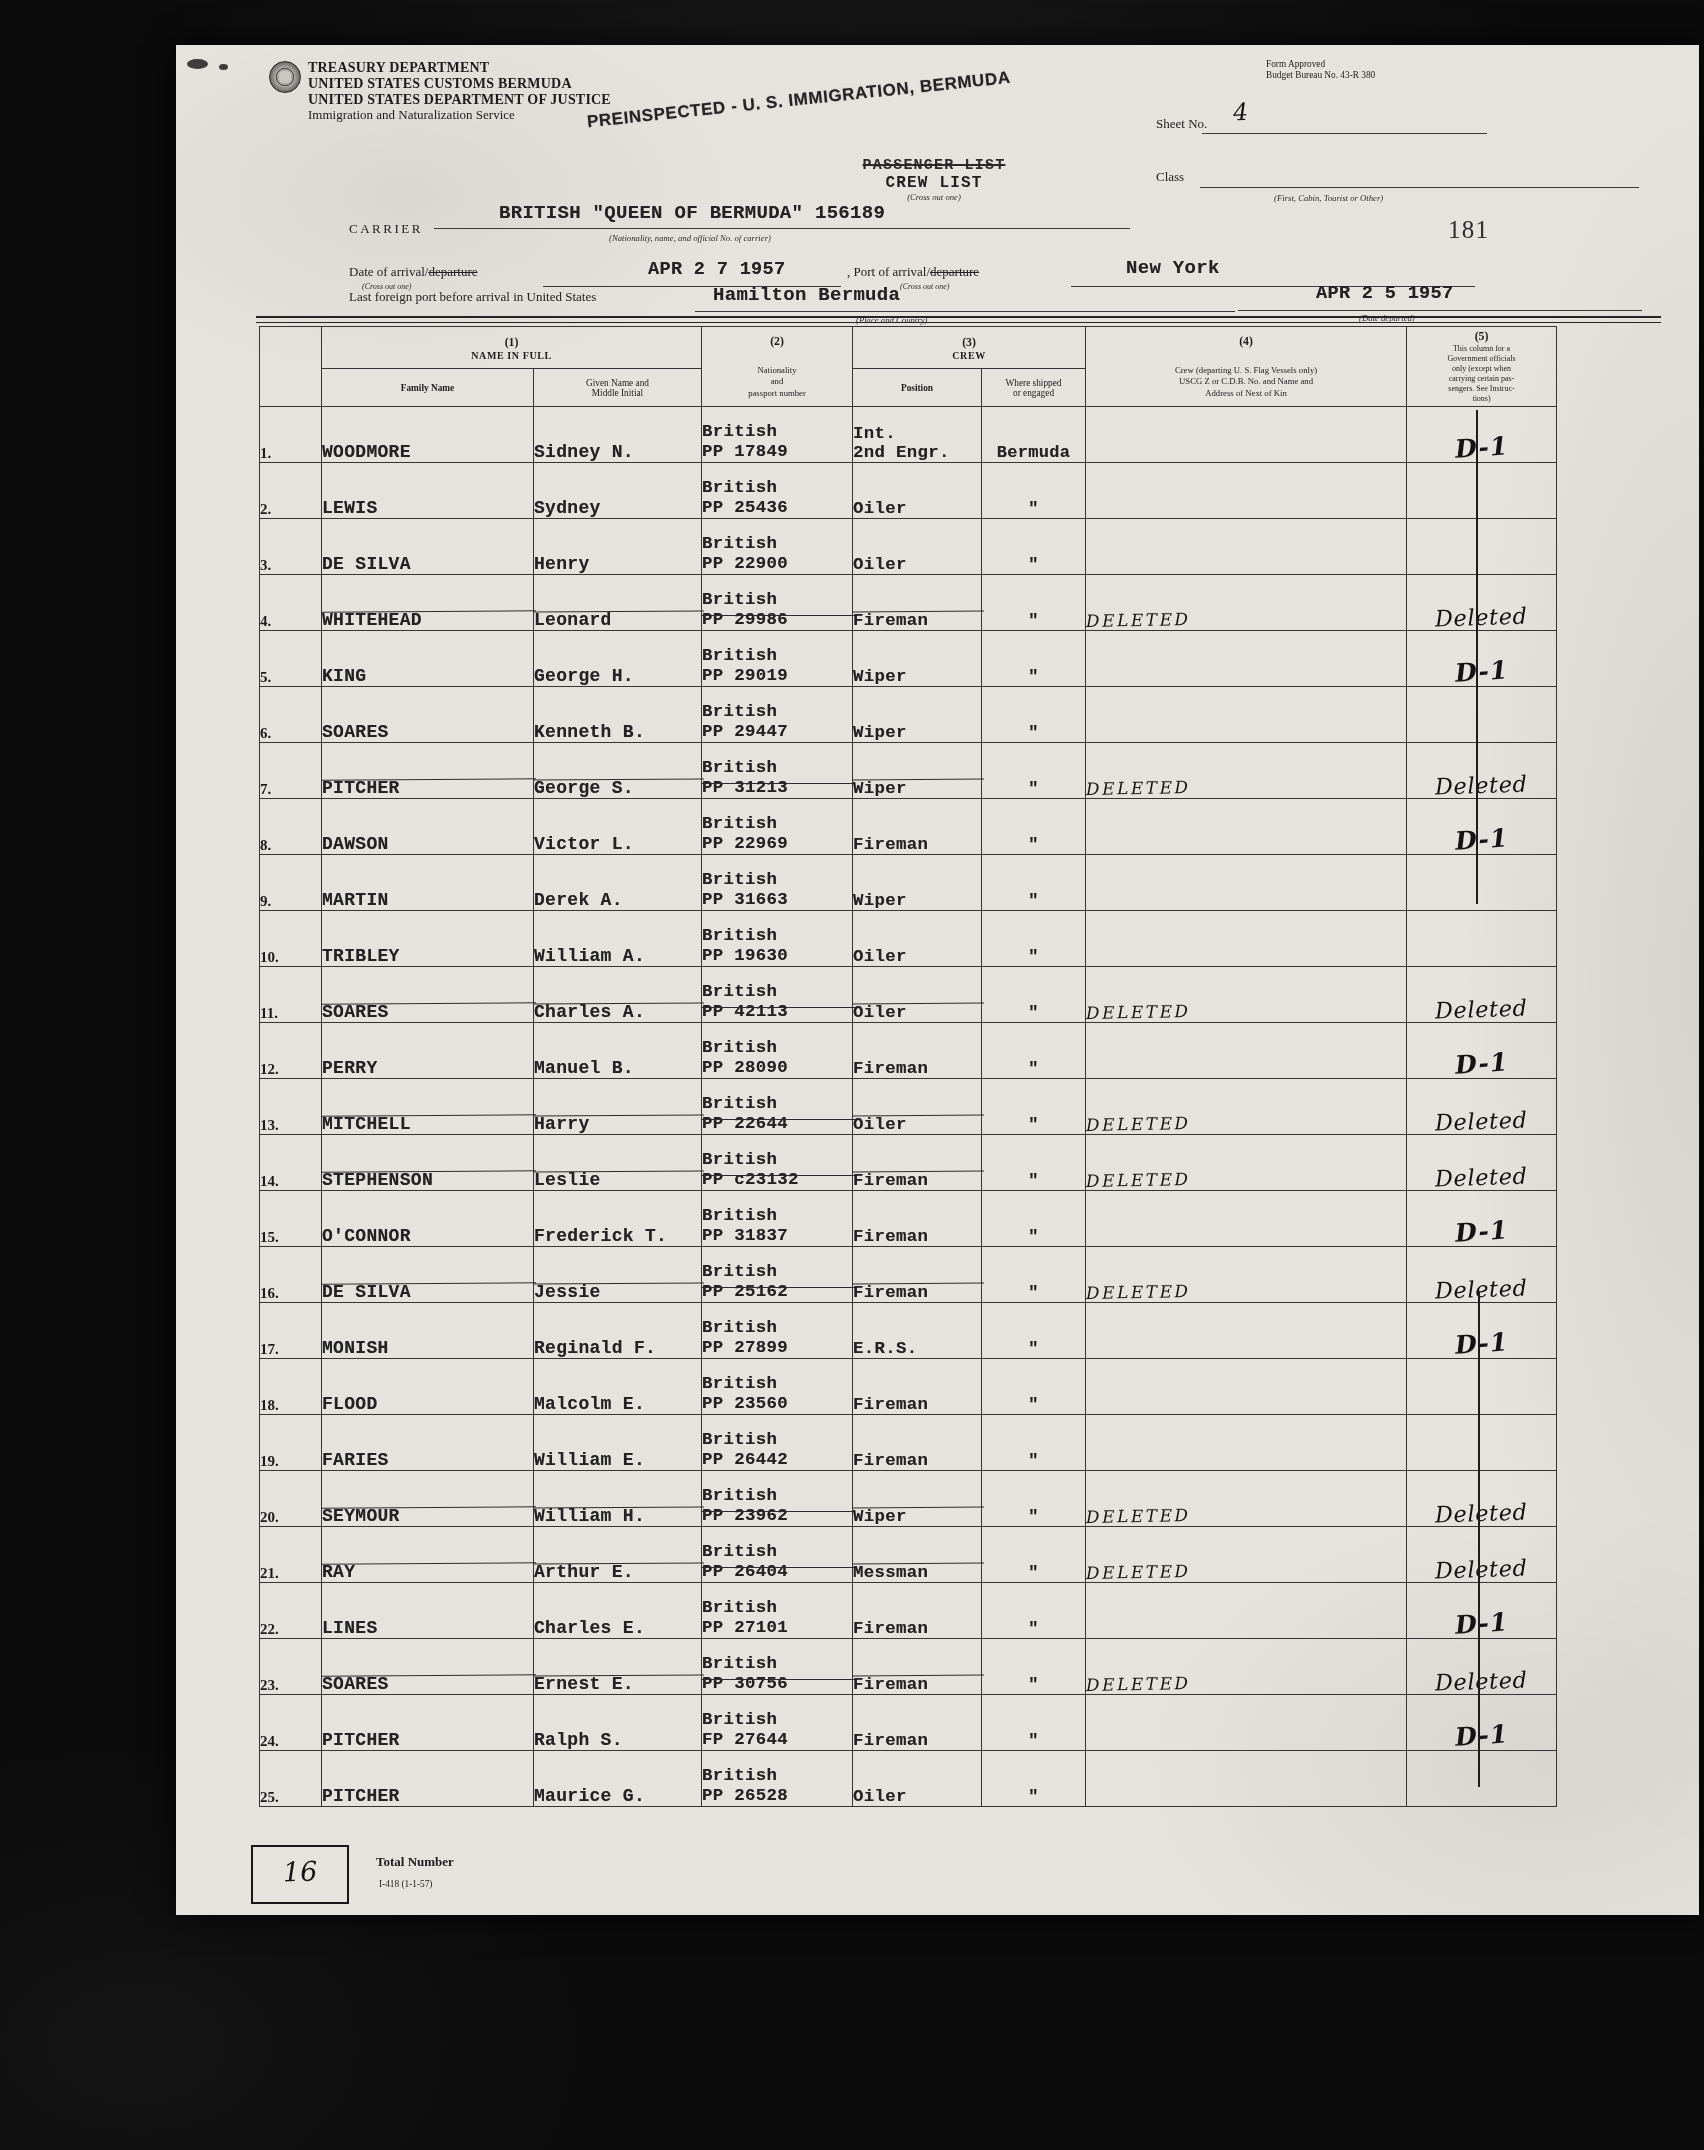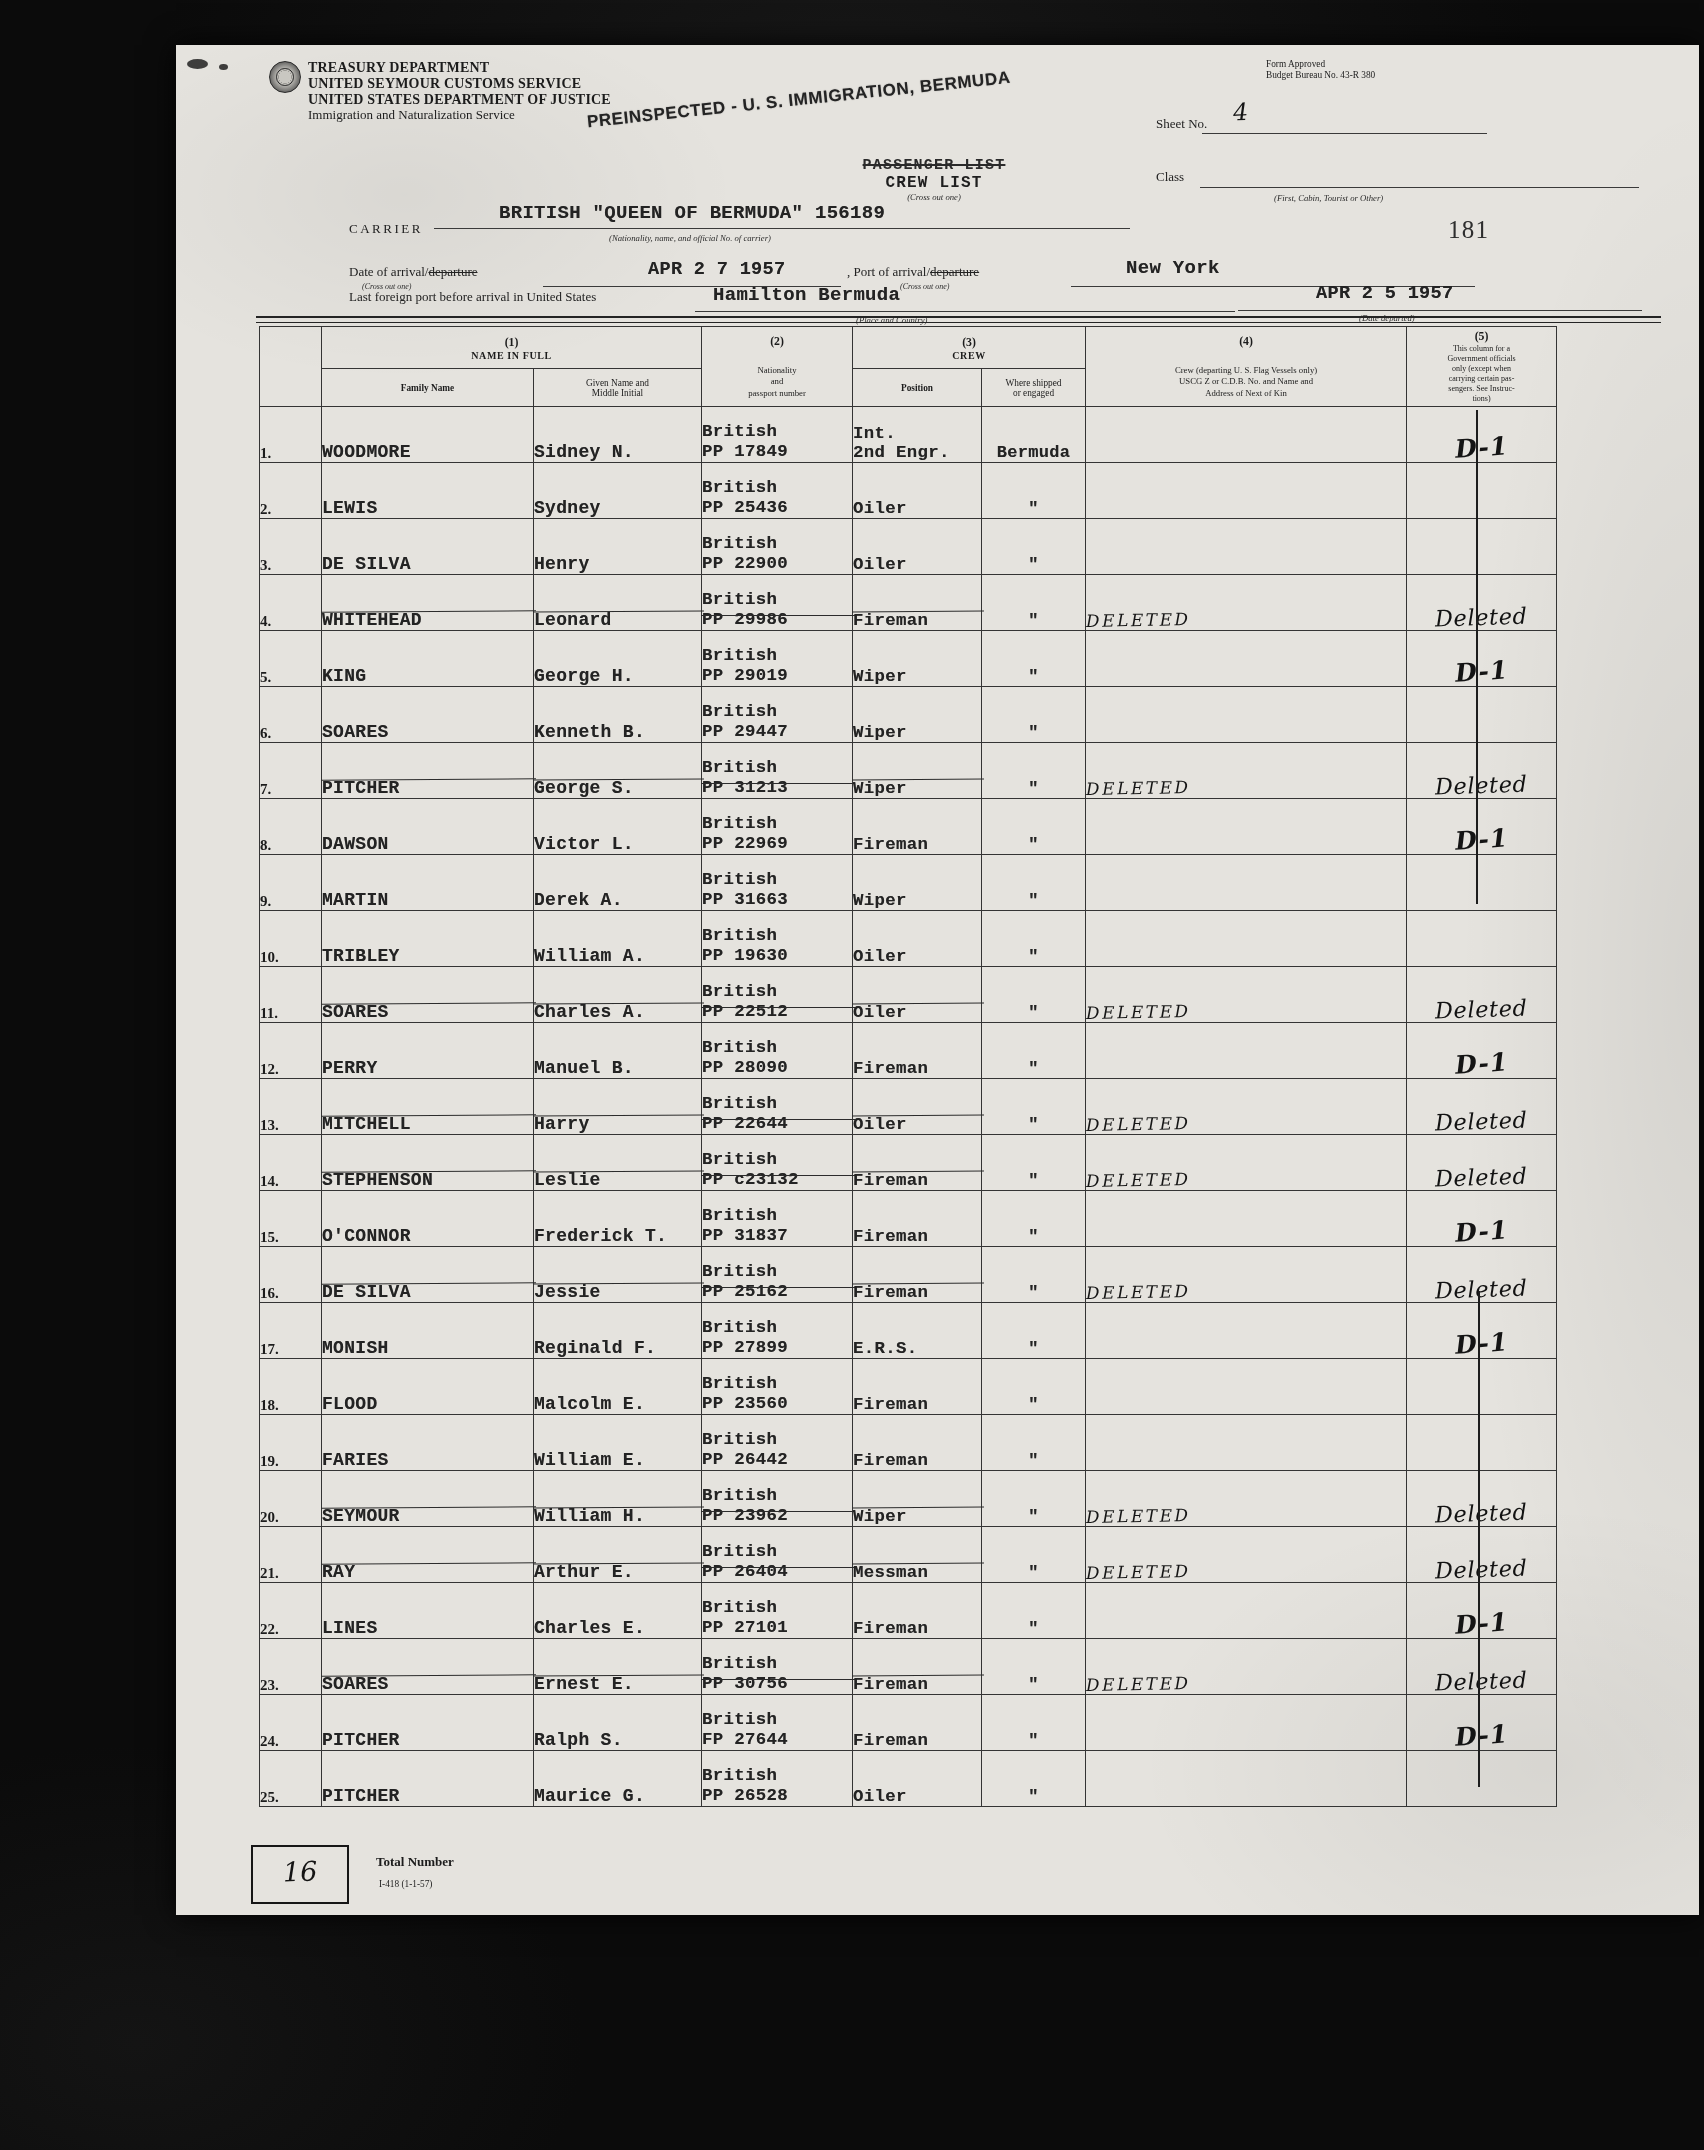--- a/index.html
+++ b/index.html
@@ -87,21 +87,21 @@
 <div class="paper">
 
   <div class="blob" style="left:11.2px;top:13.7px;width:21px;height:10px;"></div>
   <div class="blob" style="left:43px;top:18.6px;width:8.7px;height:6.2px;"></div>
 
   <div class="abs" style="left:93px;top:16px;">
       <div class="seal"></div>
     </div>
   <div class="abs agency" style="left:132px;top:15px;">
     <div class="ag-b">TREASURY DEPARTMENT</div>
-    <div class="ag-b">UNITED SEYMOUR CUSTOMS SERVICE</div>
+    <div class="ag-b">UNITED STATES CUSTOMS BERMUDA</div>
     <div class="ag-b">UNITED STATES DEPARTMENT OF JUSTICE</div>
     <div class="ag-s">Immigration and Naturalization Service</div>
   </div>
 
   <div class="abs stamp-pre" style="left:410px;top:45px;">PREINSPECTED - U. S. IMMIGRATION, BERMUDA</div>
 
   <div class="abs" style="left:1090px;top:13.7px;font-size:9.3px;line-height:1.2;">
     <div>Form Approved</div>
     <div>Budget Bureau No. 43-R 380</div>
   </div>
@@ -315,21 +315,21 @@
     <td class="c-ship tw">"</td>
     <td class="c-kin"><span class="hw-cap"></span></td>
     <td class="c-mark"><span></span></td>
   </tr>
         <tr class="deleted">
     <td class="c-no">11.</td>
     <td class="c-family tw strk">SOARES</td>
     <td class="c-given tw strk">Charles A.</td>
     <td class="c-nat tw strk2">
       <span class="nat">British</span>
-      <span class="pp">PP 22512</span>
+      <span class="pp">PP 42113</span>
     </td>
     <td class="c-pos tw strk">Oiler</td>
     <td class="c-ship tw">"</td>
     <td class="c-kin"><span class="hw-cap">DELETED</span></td>
     <td class="c-mark"><span class="hw-deleted">Deleted</span></td>
   </tr>
         <tr>
     <td class="c-no">12.</td>
     <td class="c-family tw strk">PERRY</td>
     <td class="c-given tw strk">Manuel B.</td>

